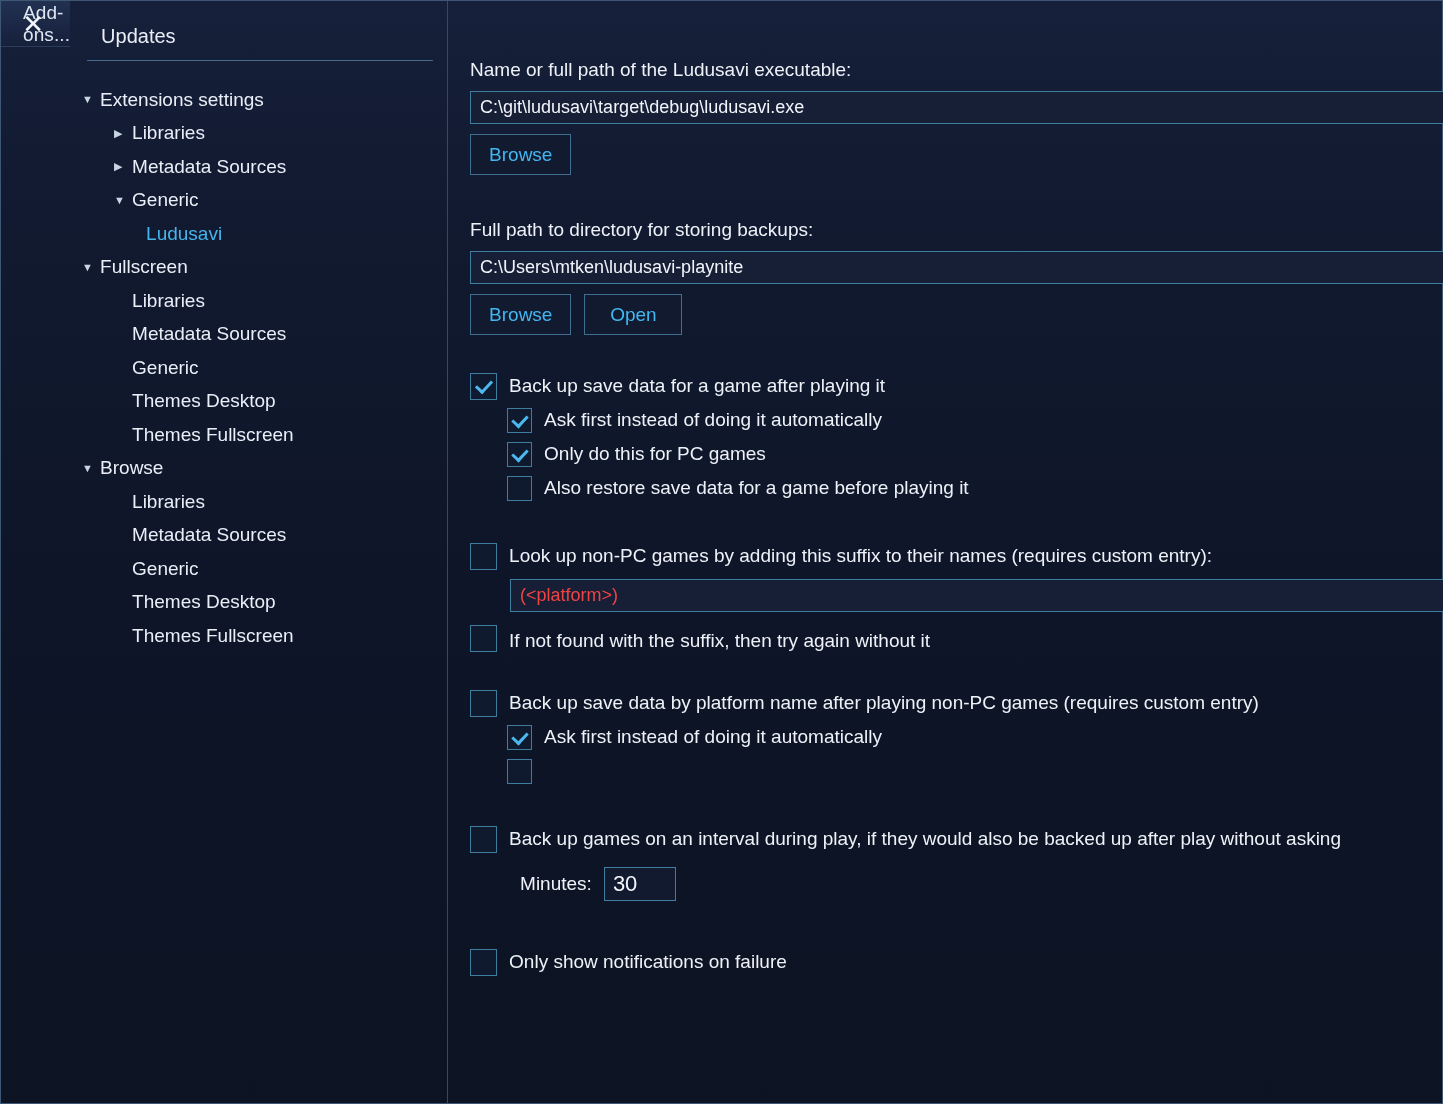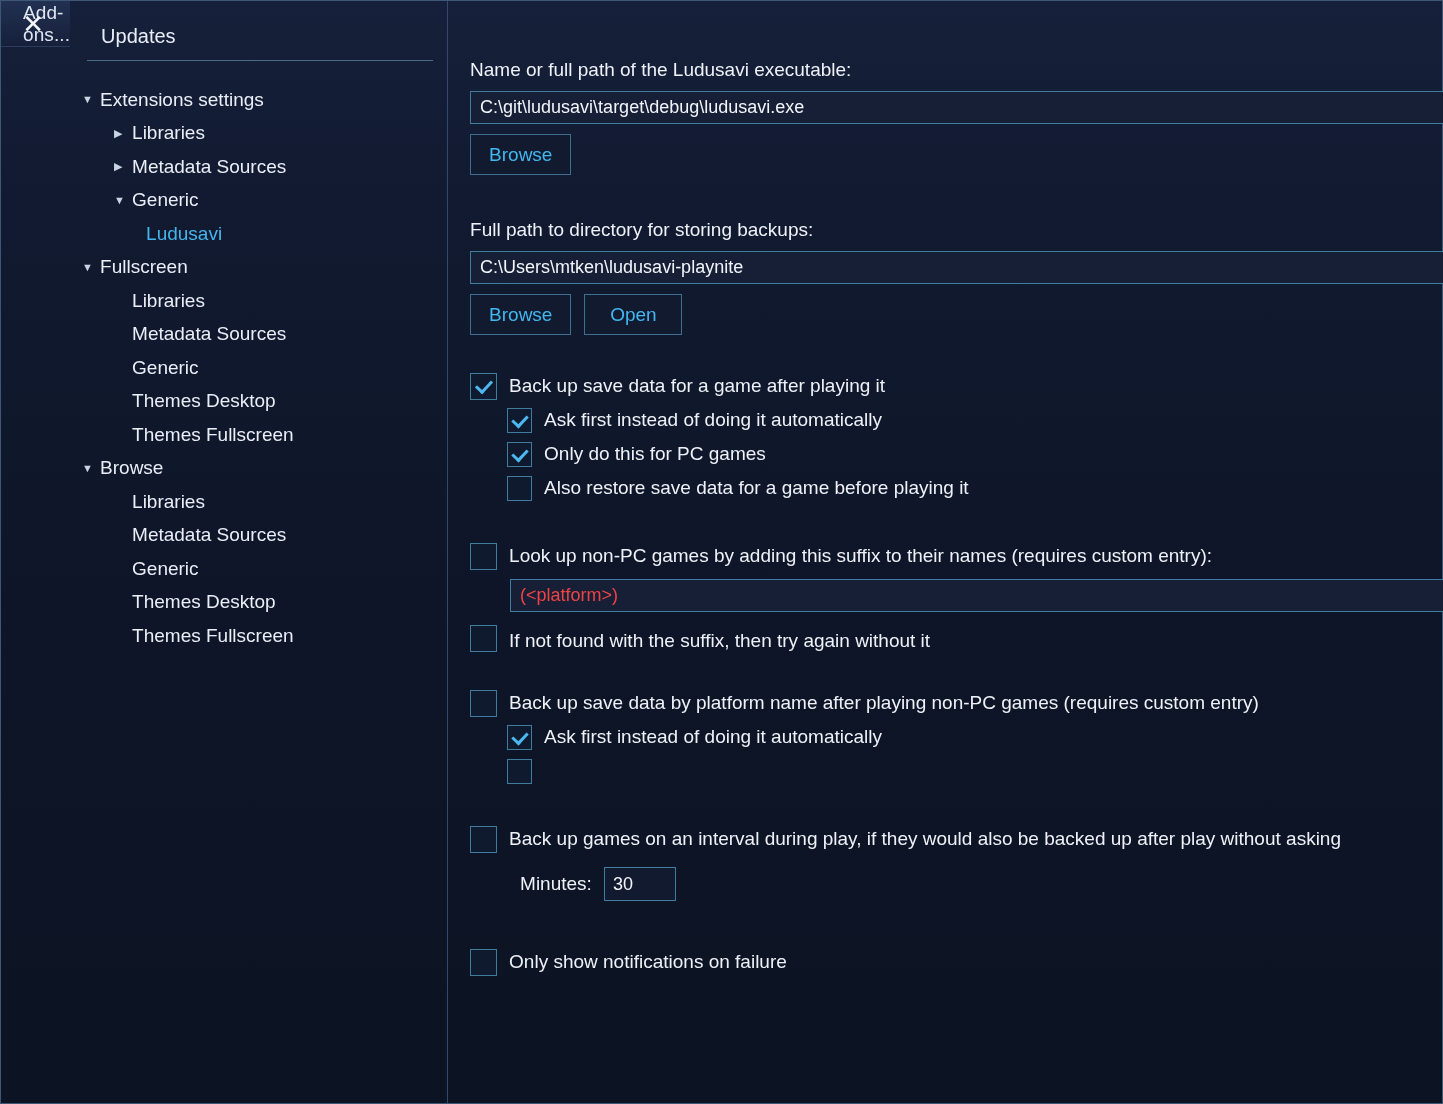--- a/index.html
+++ b/index.html
@@ -221,21 +221,21 @@
     margin-right: 12px;
     margin-left: 13px;
   }
   .minutes-input {
     width: 72px;
     height: 34px;
     background: #111a2e;
     border: 1px solid #3f7d9e;
     color: #f2f5fa;
     font-family: "Liberation Sans", sans-serif;
-    font-size: 18px;
+    font-size: 22px;
     padding: 0 8px;
     outline: none;
   }
 
   
   .footer {
     flex: 0 0 82px;
     height: 82px;
     border-top: 1px solid #3d5a7c;
     display: flex;

